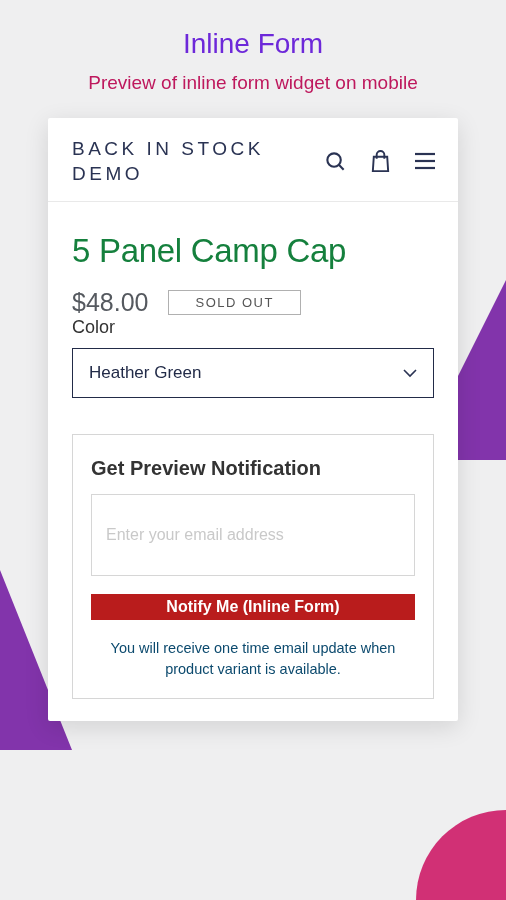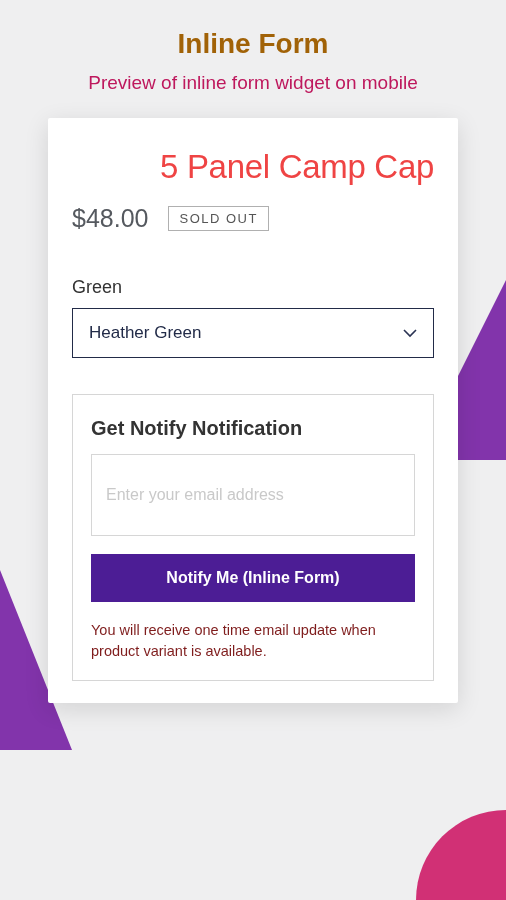--- a/index.html
+++ b/index.html
@@ -37,22 +37,22 @@
       bottom: -90px;
       width: 180px;
       height: 180px;
       background: #d13075;
       border-radius: 50%;
       z-index: 0;
     }
     .page-title {
       text-align: center;
       font-size: 28px;
-      font-weight: 700;
-      color: #a16207;
+      font-weight: 400;
+      color: #6d28d9;
       padding-top: 28px;
     }
     .page-subtitle {
       text-align: center;
       font-size: 19px;
       color: #be185d;
       padding: 10px 50px 0;
       line-height: 1.35;
     }
     .phone {
@@ -83,39 +83,37 @@
       gap: 22px;
       align-items: center;
     }
     .header-icons svg { display: block; }
     .product {
       padding: 30px 24px 22px;
     }
     .product-title {
       font-size: 33px;
       font-weight: 500;
-      color: #ef4444;
+      color: #15803d;
       margin-bottom: 18px;
       letter-spacing: -0.3px;
-      text-align: right;
     }
     .price-row {
       display: flex;
       align-items: center;
       gap: 20px;
-      margin-bottom: 44px;
     }
     .price {
       font-size: 25px;
       font-weight: 500;
       color: #55595f;
     }
     .sold-out {
       border: 1px solid #b0b0b0;
-      padding: 4px 10px;
+      padding: 4px 26px;
       font-size: 13px;
       letter-spacing: 1.5px;
       color: #555;
     }
     .field-label {
       font-size: 18px;
       color: #333;
       margin-bottom: 10px;
     }
     .select {
@@ -154,67 +152,92 @@
       padding: 31px 14px;
       font-size: 16px;
       color: #333;
       outline: none;
       margin-bottom: 18px;
       font-family: inherit;
     }
     .email-input::placeholder { color: #c9c9c9; }
     .notify-btn {
       width: 100%;
-      background: #4c1d95;
+      background: #b91c1c;
       color: #fff;
       border: none;
-      padding: 15px;
+      padding: 4px;
       font-size: 16px;
       font-weight: 600;
       cursor: pointer;
       margin-bottom: 18px;
       font-family: inherit;
     }
     .disclaimer {
       font-size: 14.5px;
-      color: #7f1d1d;
+      color: #0c4a6e;
       line-height: 1.45;
+      text-align: center;
     }
   </style>
 </head>
 <body>
 
 <div class="bg-shape-purple-right"></div>
 <div class="bg-shape-purple-left"></div>
 <div class="bg-shape-pink"></div>
 
 <h1 class="page-title">Inline Form</h1>
 <p class="page-subtitle">Preview of inline form widget on mobile</p>
 
 <div class="phone">
 
+  <div class="store-header">
+    <div class="store-title">BACK IN STOCK DEMO</div>
+    <div class="header-icons">
+      <span>
+        <svg width="23" height="23" viewBox="0 0 24 24" fill="none" stroke="#2a3353" stroke-width="2.2">
+          <circle cx="10.5" cy="10.5" r="7"></circle>
+            <line x1="20.5" y1="20.5" x2="15.5" y2="15.5"></line>
+        </svg>
+      </span>
+      <span>
+        <svg width="23" height="25" viewBox="0 0 24 26" fill="none" stroke="#2a3353" stroke-width="2">
+          <path d="M5 8 L4 23 L20 23 L19 8 Z"></path>
+            <path d="M8 10 V6 a4 4 0 0 1 8 0 V10"></path>
+        </svg>
+      </span>
+      <span>
+        <svg width="22" height="18" viewBox="0 0 22 18" fill="none" stroke="#2a3353" stroke-width="2.2">
+          <line x1="1" y1="2" x2="21" y2="2"></line>
+            <line x1="1" y1="9" x2="21" y2="9"></line>
+            <line x1="1" y1="16" x2="21" y2="16"></line>
+        </svg>
+      </span>
+    </div>
+  </div>
 
   <div class="product">
     <h2 class="product-title">5 Panel Camp Cap</h2>
     <div class="price-row">
       <span class="price">$48.00</span>
       <span class="sold-out">SOLD OUT</span>
     </div>
 
-    <div class="field-label">Green</div>
+    <div class="field-label">Color</div>
     <div class="select">
       <span class="select-value">Heather Green</span>
       <span>
         <svg width="14" height="9" viewBox="0 0 14 9" fill="none" stroke="#2a3353" stroke-width="1.6">
           <path d="M1 1 L7 7 L13 1"></path>
         </svg>
       </span>
     </div>
 
     <div class="restock">
-      <div class="restock-title">Get Notify Notification</div>
+      <div class="restock-title">Get Preview Notification</div>
       <input class="email-input" type="email" placeholder="Enter your email address" style="">
       <button class="notify-btn">Notify Me (Inline Form)</button>
       <p class="disclaimer">You will receive one time email update when product variant is available.</p>
     </div>
   </div>
 
 </div>
 
 </body></html>

